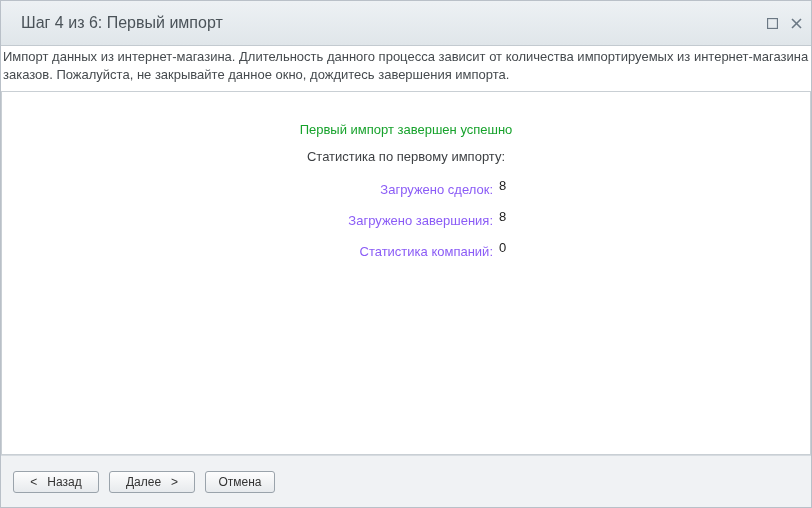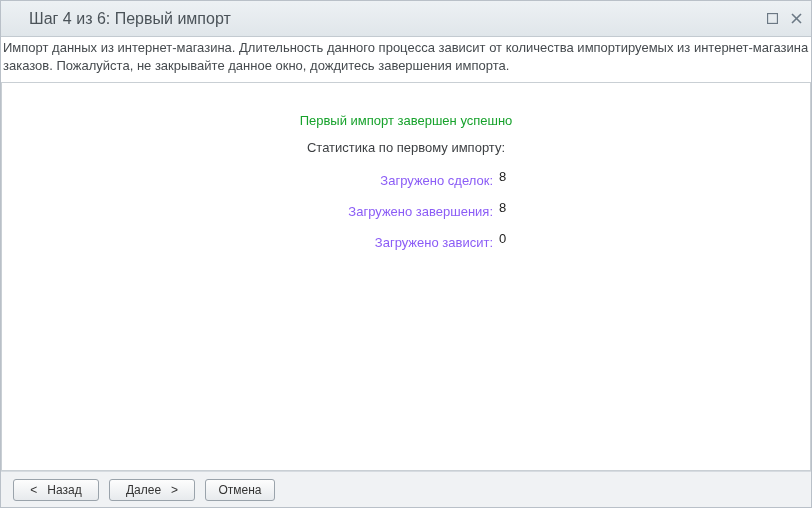--- a/index.html
+++ b/index.html
@@ -16,26 +16,26 @@
     box-sizing: border-box;
     width: 812px;
     height: 508px;
     border: 1px solid #b9c0c8;
     background: #ffffff;
     display: flex;
     flex-direction: column;
   }
   .titlebar {
     box-sizing: border-box;
-    height: 36px;
+    height: 45px;
     background: linear-gradient(to bottom, #edf1f4, #e0e6ea);
     border-bottom: 1px solid #c3cad0;
     display: flex;
     align-items: center;
-    padding: 0 8px 0 28px;
+    padding: 0 8px 0 20px;
   }
   .title-text {
     font-size: 16px;
     color: #4b5359;
     flex: 1;
   }
   .title-controls {
     display: flex;
     gap: 10px;
     align-items: center;
@@ -103,21 +103,21 @@
     width: 40px;
     text-align: left;
     padding-left: 6px;
     color: #222;
     font-size: 13px;
     position: relative;
     top: -4px;
   }
   .button-bar {
     box-sizing: border-box;
-    height: 36px;
+    height: 52px;
     border-top: 1px solid #d6dbe0;
     background: #f0f2f4;
     display: flex;
     align-items: center;
     padding: 0 12px;
     gap: 10px;
   }
   .btn {
     height: 22px;
     min-width: 86px;
@@ -168,21 +168,21 @@
       <div class="stats-table">
         <div class="stats-row">
           <div class="stats-label">Загружено сделок:</div>
           <div class="stats-value">8</div>
         </div>
         <div class="stats-row">
           <div class="stats-label">Загружено завершения:</div>
           <div class="stats-value">8</div>
         </div>
         <div class="stats-row">
-          <div class="stats-label">Загружено зависит:</div>
+          <div class="stats-label">Статистика компаний:</div>
           <div class="stats-value">0</div>
         </div>
       </div>
     </div>
   </div>
 
   <div class="button-bar">
     <button class="btn">&lt;   Назад</button>
     <button class="btn">Далее   &gt;</button>
     <button class="btn btn-cancel">Отмена</button>

